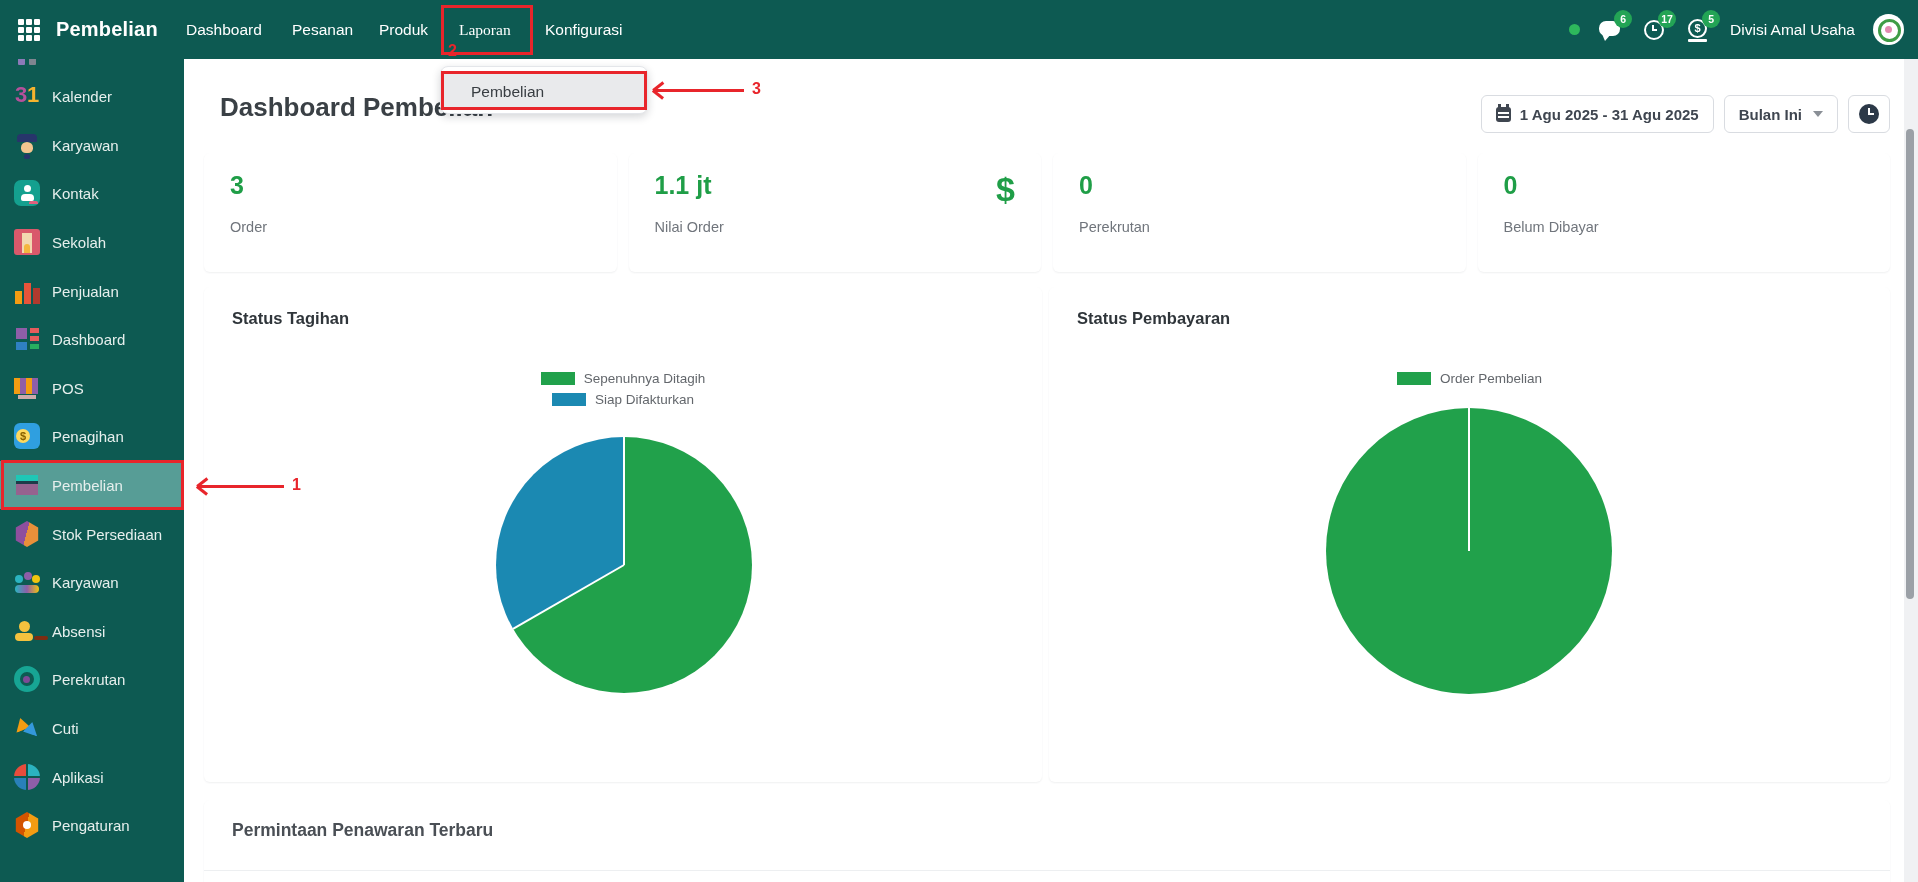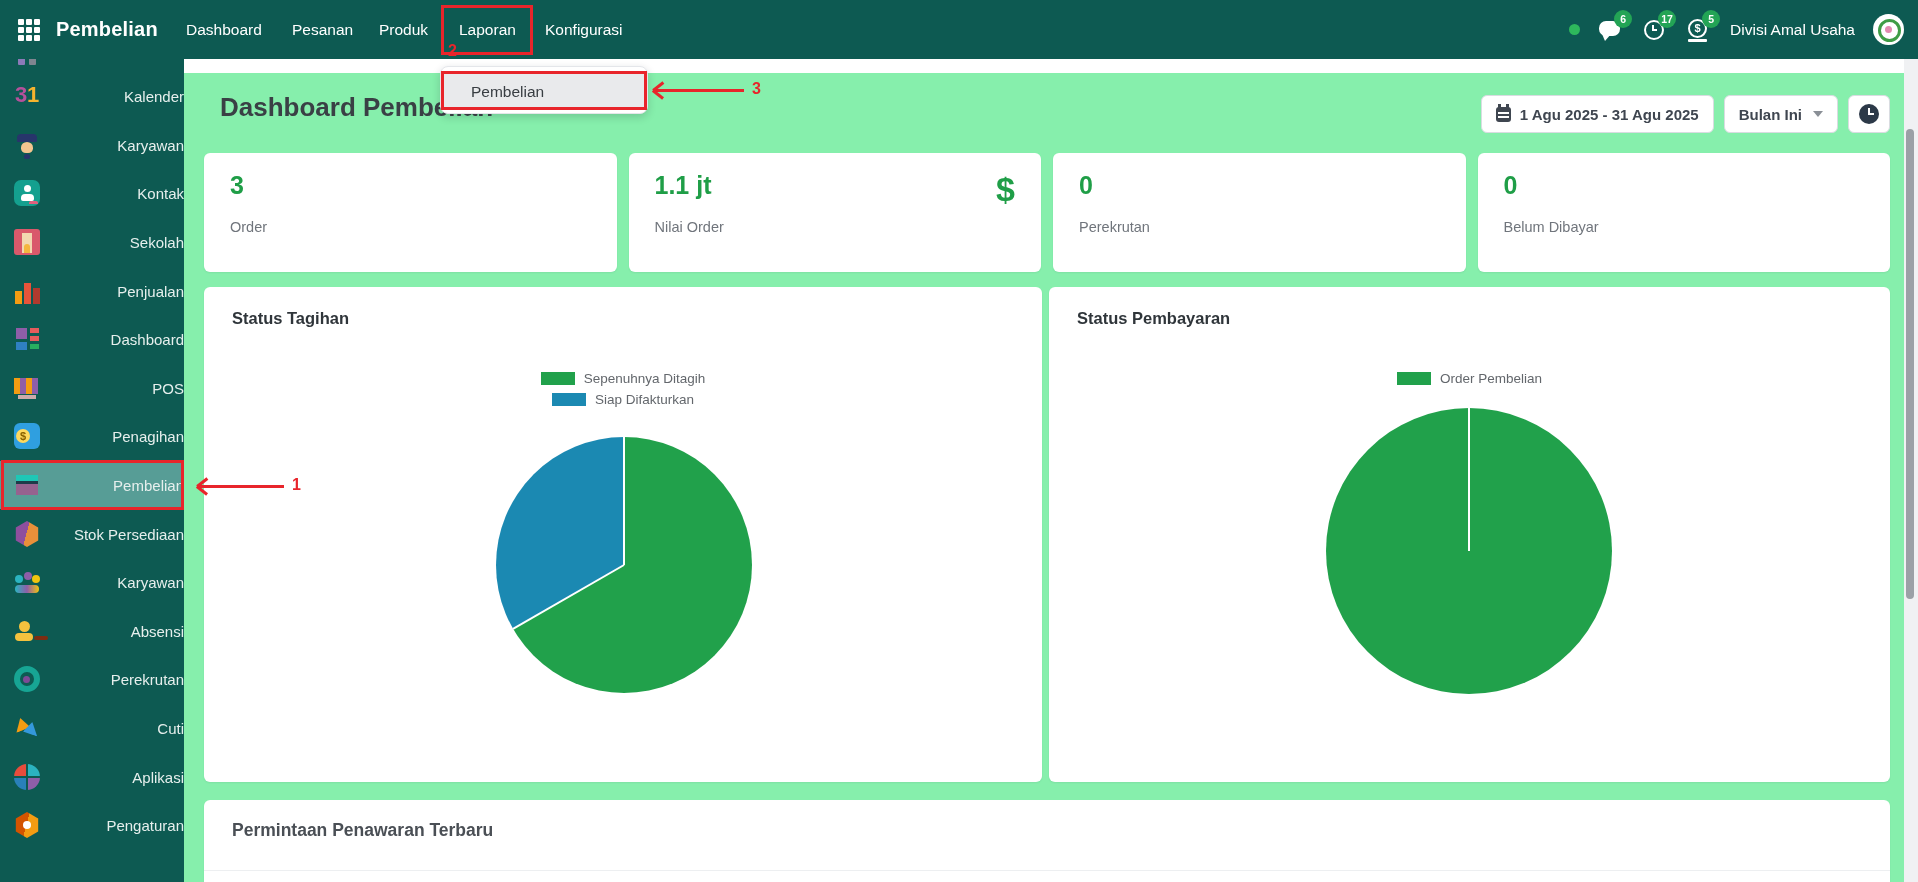--- a/index.html
+++ b/index.html
@@ -1,27 +1,27 @@
 <!DOCTYPE html>
 <html><head>
 <meta charset="utf-8">
 <style>
   html,body{margin:0;padding:0;background:#e9eaec;}
   #app{position:relative;width:1918px;height:882px;overflow:hidden;
-       font-family:"Liberation Sans",sans-serif;background:#86efac;}
+       font-family:"Liberation Sans",sans-serif;background:#ffffff;}
 
   
   .navbar{position:absolute;left:0;top:0;width:1918px;height:59px;background:#0d5a52;z-index:30;}
   .brand-wrap{position:absolute;left:18px;top:0;height:59px;display:flex;align-items:center;gap:16px;}
   .grid-icon{position:relative;width:22px;height:22px;}
   .grid-icon::before{content:'';position:absolute;left:0;top:0;width:6px;height:6px;background:#fff;border-radius:1px;
     box-shadow:8px 0 0 #fff,16px 0 0 #fff,0 8px 0 #fff,8px 8px 0 #fff,16px 8px 0 #fff,0 16px 0 #fff,8px 16px 0 #fff,16px 16px 0 #fff;}
   .brand{color:#fff;font-size:20px;font-weight:700;letter-spacing:.2px;}
   .nav-link{position:absolute;top:0;height:59px;display:flex;align-items:center;color:#fff;font-size:15.5px;cursor:pointer;}
-  .nav-link.n0{left:186px;} .nav-link.n1{left:292px;} .nav-link.n2{left:379px;} .nav-link.n3{left:459px;} .nav-link.n4{left:545px;}
+  .nav-link.n0{left:186px;} .nav-link.n1{left:292px;} .nav-link.n2{left:379px;} .nav-link.n3{left:459px;font-family:Liberation Serif, serif;} .nav-link.n4{left:545px;}
   .nav-right{position:absolute;right:14px;top:0;height:59px;display:flex;align-items:center;gap:18px;}
   .status-dot{width:11px;height:11px;border-radius:50%;background:#2eb85c;}
   .nav-ico{position:relative;width:26px;height:26px;}
   .badge{position:absolute;right:-8px;top:-7px;min-width:18px;height:18px;border-radius:9px;background:#23a455;color:#fff;
          font-size:10.5px;font-weight:700;display:flex;align-items:center;justify-content:center;padding:0 3px;box-sizing:border-box;}
   .chat-glyph{position:absolute;left:1px;top:4px;width:21px;height:15px;background:#fff;border-radius:7px;}
   .chat-glyph::after{content:'';position:absolute;left:3px;bottom:-5px;border-left:3px solid transparent;border-right:6px solid transparent;border-top:7px solid #fff;}
   .hist-glyph{position:absolute;left:2px;top:3px;width:16px;height:16px;border:2.5px solid #fff;border-radius:50%;}
   .hist-glyph::before{content:'';position:absolute;left:6px;top:3px;width:2px;height:6px;background:#fff;}
   .hist-glyph::after{content:'';position:absolute;left:6px;top:7px;width:5px;height:2px;background:#fff;}
@@ -31,21 +31,21 @@
   .user-name{color:#fff;font-size:15.5px;}
   .avatar{position:relative;width:31px;height:31px;border-radius:50%;background:#fff;overflow:hidden;}
   .avatar::before{content:'';position:absolute;left:5px;top:5px;width:17px;height:17px;border:3px solid #3f9d46;border-radius:50%;}
   .avatar::after{content:'';position:absolute;left:12px;top:12px;width:7px;height:7px;border-radius:50%;background:#e38bb0;}
 
   
   .sidebar{position:absolute;left:0;top:59px;width:184px;height:823px;background:#0d5a52;z-index:20;}
   .frag{position:absolute;top:-1px;left:18px;width:7px;height:7px;background:#8b7ab8;border-radius:1px;}
   .frag2{position:absolute;top:-1px;left:29px;width:7px;height:7px;background:#7f8590;border-radius:1px;}
   .side-item{position:absolute;left:0;width:184px;height:48px;display:flex;align-items:center;gap:12px;padding-left:14px;
-             box-sizing:border-box;cursor:pointer;justify-content:space-between;}
+             box-sizing:border-box;cursor:pointer;}
   .side-item.active{background:#579d96;}
   .slabel{color:#e6efed;font-size:15px;white-space:nowrap;}
   .ic{position:relative;width:26px;height:26px;flex:none;}
 
   .ic-kalender::before{content:'3';position:absolute;left:1px;top:-1px;font:700 22px "Liberation Sans",sans-serif;color:#b5519c;}
   .ic-kalender::after{content:'1';position:absolute;left:13px;top:-1px;font:700 22px "Liberation Sans",sans-serif;color:#f5b32e;}
 
   .ic-keamanan::before{content:'';position:absolute;left:3px;top:2px;width:20px;height:8px;background:#27356b;border-radius:4px 4px 1px 1px;}
   .ic-keamanan::after{content:'';position:absolute;left:7px;top:10px;width:12px;height:11px;background:#f3c58f;border-radius:50% 50% 40% 40%;
                       box-shadow:0 9px 0 -3px #27356b;}

